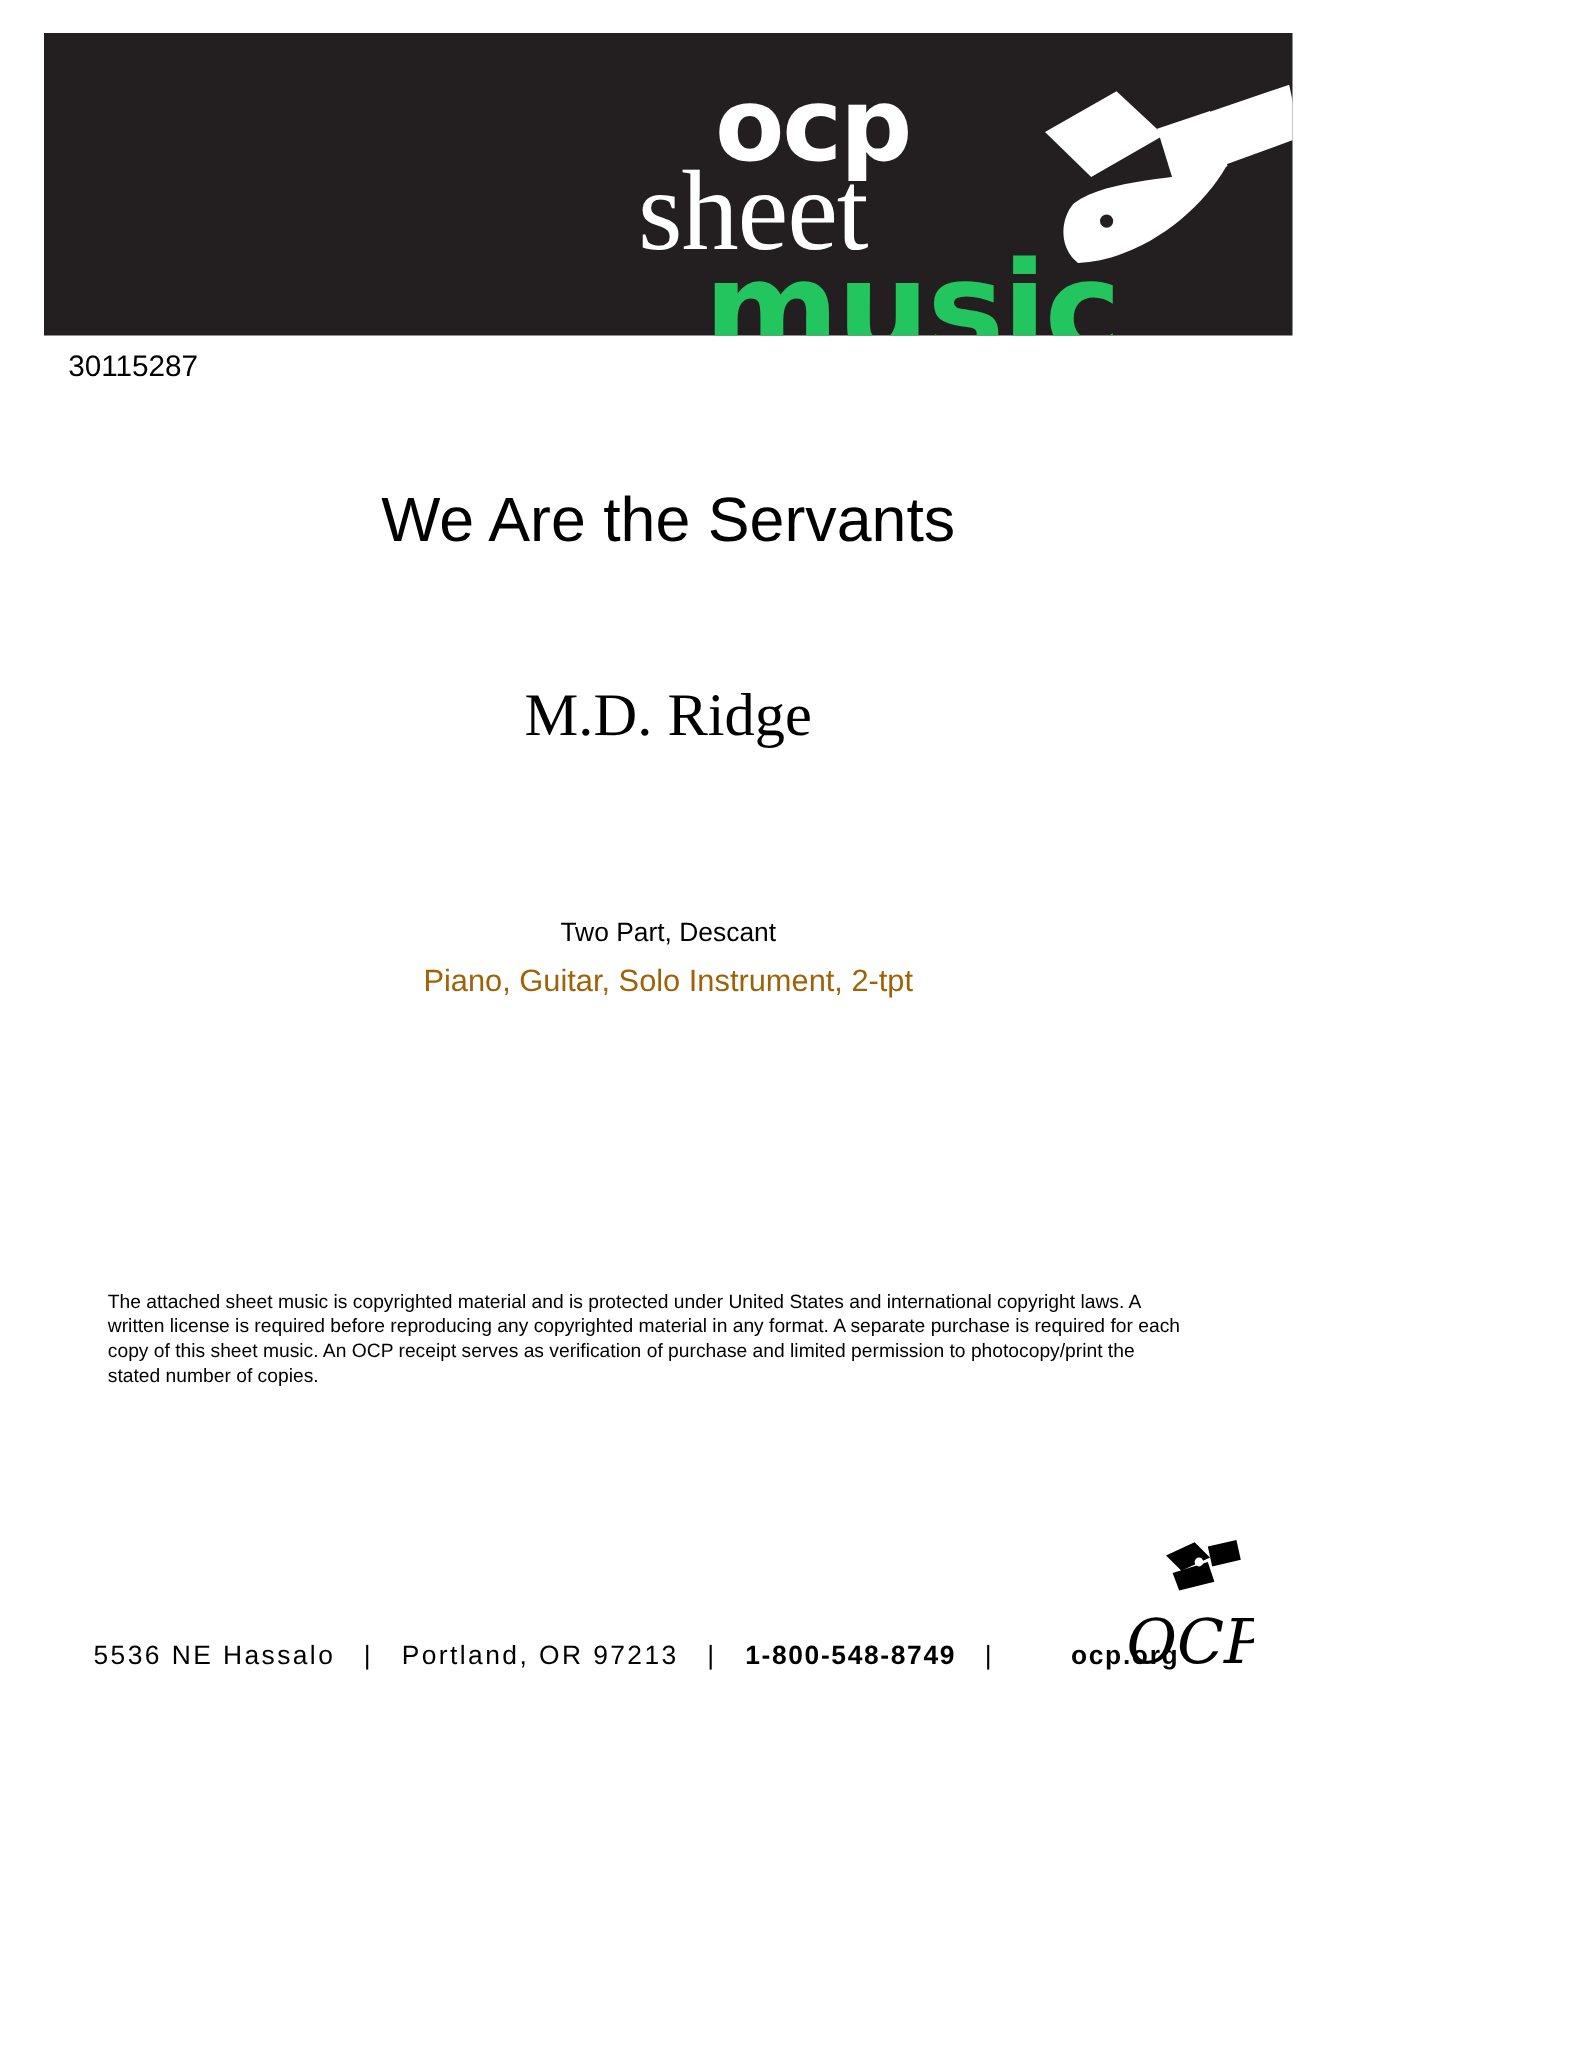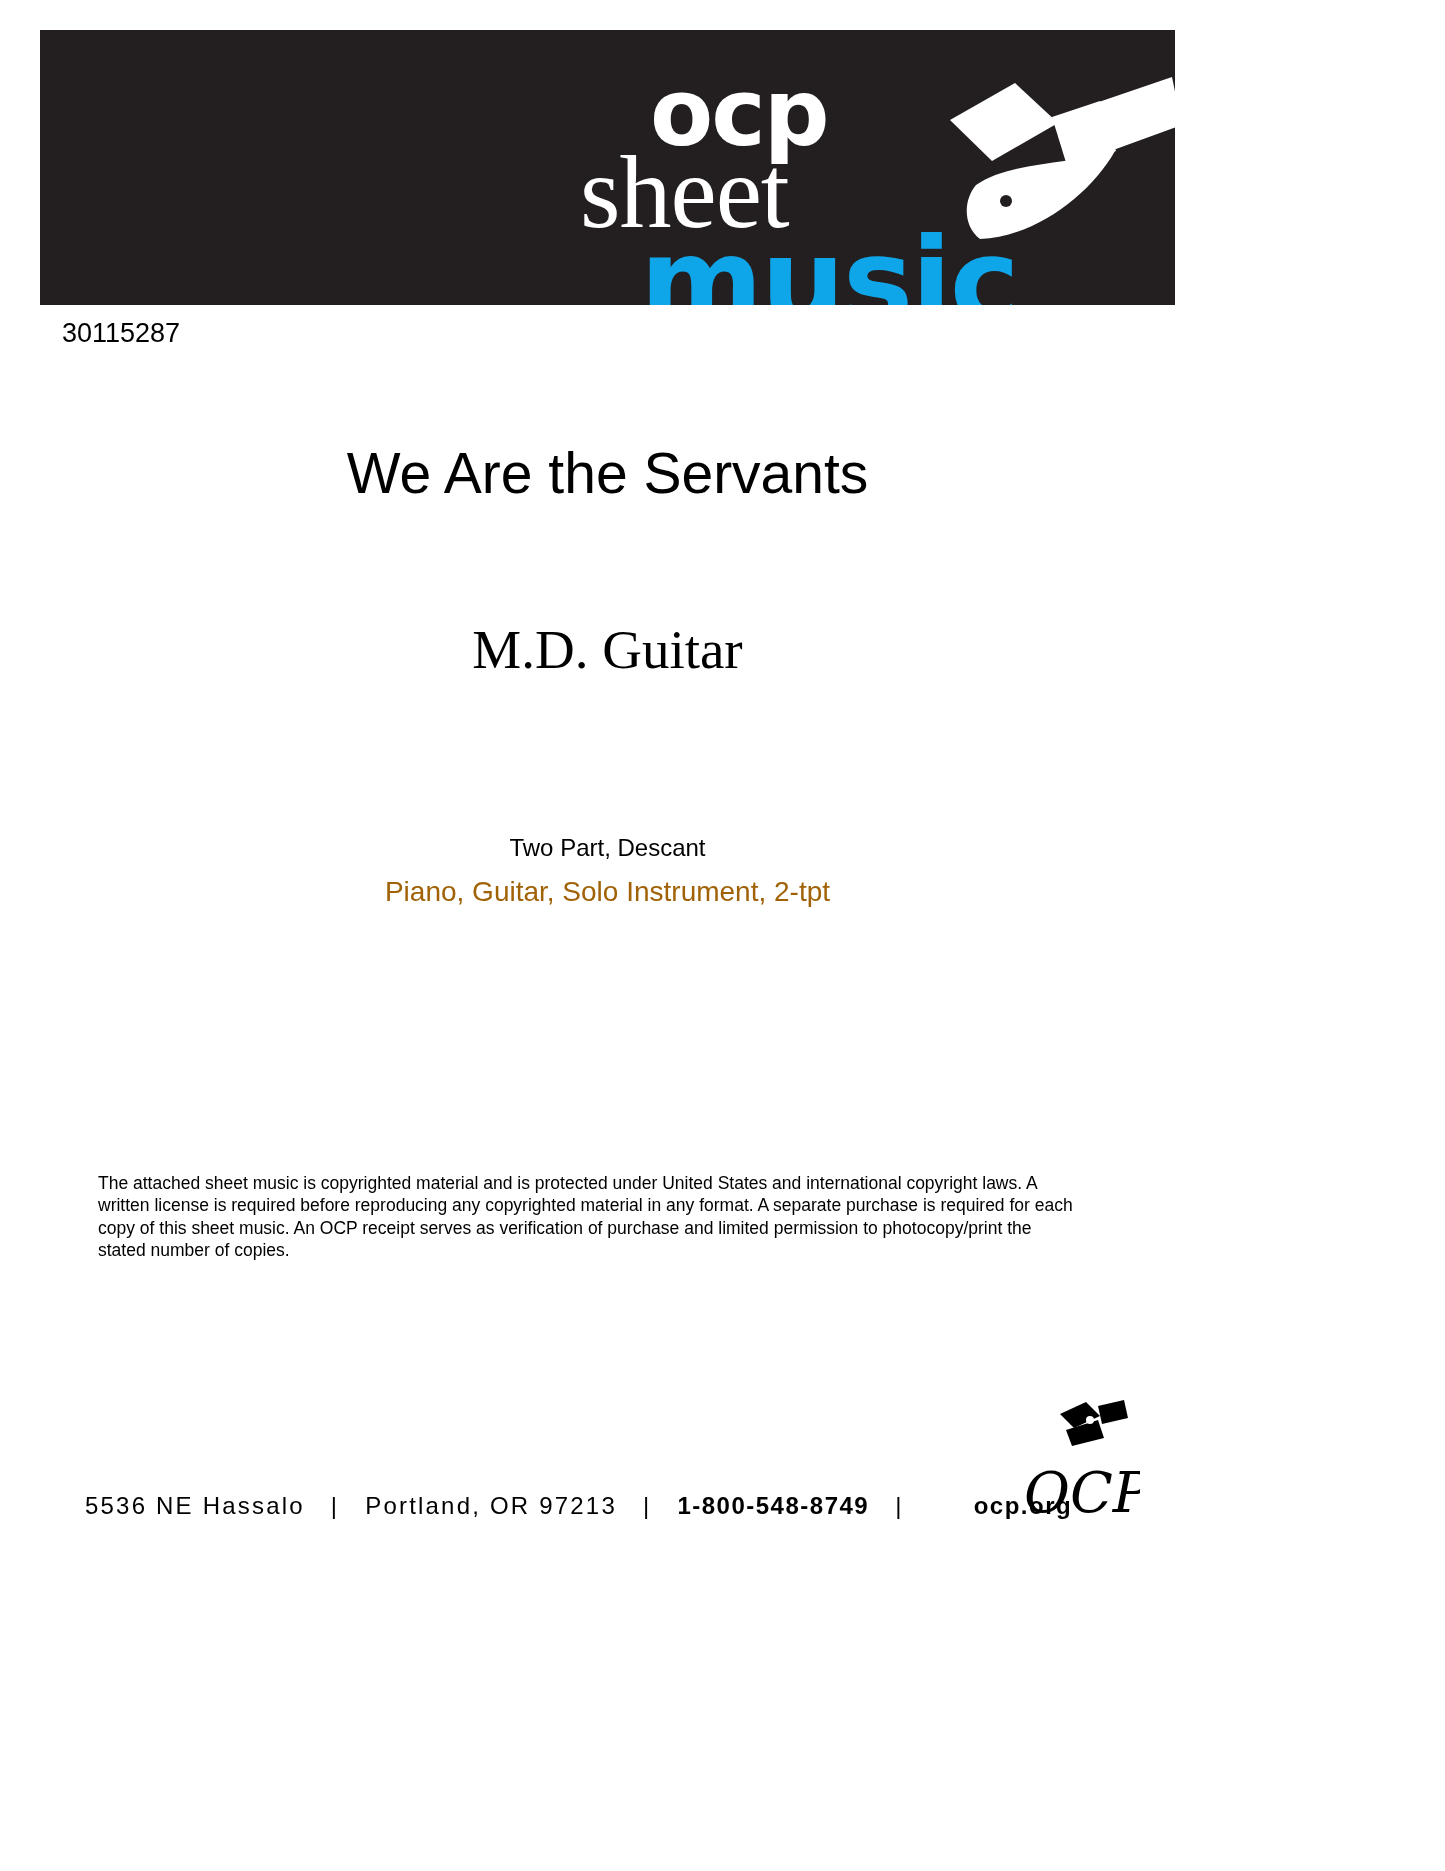--- a/index.html
+++ b/index.html
@@ -63,21 +63,21 @@
     line-height: 1;
     letter-spacing: -1px;
   }
   .logo-music {
     position: absolute;
     left: 600px;
     top: 192px;
     font-family: "DejaVu Sans", sans-serif;
     font-weight: bold;
     font-size: 118px;
-    color: #0ea5e9;
+    color: #22c55e;
     line-height: 1;
     letter-spacing: -2px;
   }
   .logo-ribbon {
     position: absolute;
     left: 900px;
     top: 35px;
     width: 250px;
     height: 200px;
   }
@@ -205,21 +205,21 @@
 
         <path d="M36 120 C 70 96, 130 100, 175 86 C 150 130, 95 172, 40 174 C 22 160, 24 134, 36 120 Z" fill="#ffffff"></path>
         <circle cx="66" cy="136" r="6" fill="#231f20"></circle>
       </svg>
     </div>
   </div>
 
   <div class="item-number">30115287</div>
 
   <div class="title">We Are the Servants</div>
-  <div class="composer">M.D. Guitar</div>
+  <div class="composer">M.D. Ridge</div>
   <div class="voicing">Two Part, Descant</div>
   <div class="instrumentation">Piano, Guitar, Solo Instrument, 2-tpt</div>
 
   <div class="copyright">The attached sheet music is copyrighted material and is protected under United States and international copyright laws. A written license is required before reproducing any copyrighted material in any format. A separate purchase is required for each copy of this sheet music. An OCP receipt serves as verification of purchase and limited permission to photocopy/print the stated number of copies.</div>
 
   <div class="footer">
     <span>5536 NE Hassalo</span>
     <span class="sep">|</span>
     <span>Portland, OR 97213</span>
     <span class="sep">|</span>

